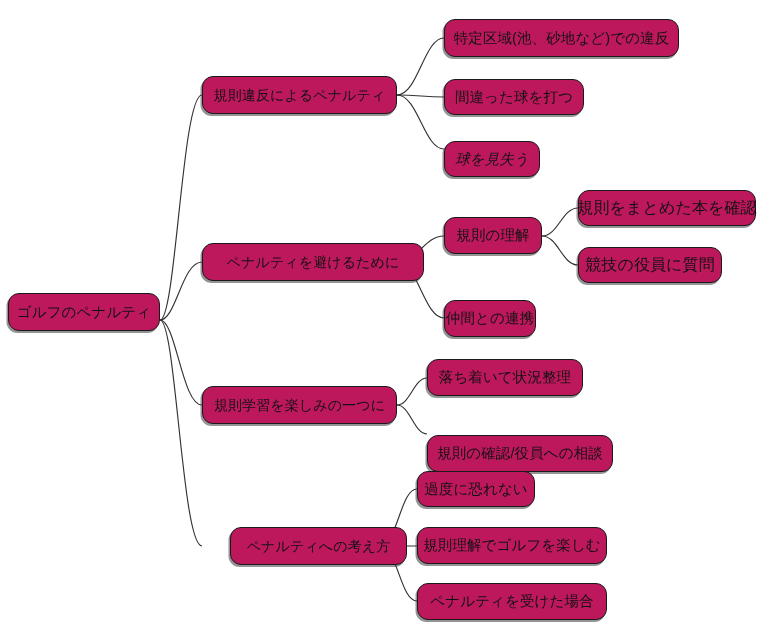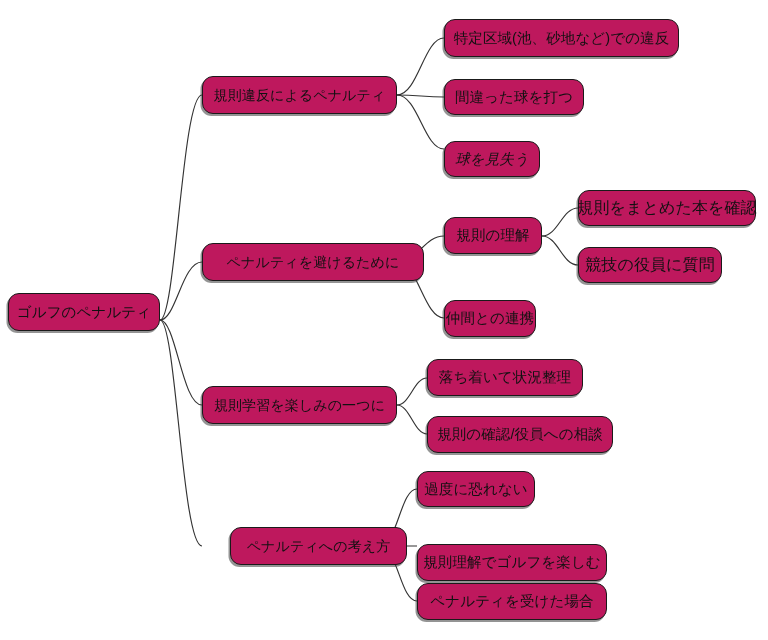--- a/index.html
+++ b/index.html
@@ -113,30 +113,30 @@
       </div>
       <div class="node node-l2" style="left: 444px; top: 300px; width: 92px; height: 37px;">
         <span class="node-label">仲間との連携</span>
       </div>
       <div class="node node-l1" style="left: 202px; top: 386px; width: 195px; height: 38px;">
         <span class="node-label">規則学習を楽しみの一つに</span>
       </div>
       <div class="node node-l2" style="left: 427px; top: 359px; width: 156px; height: 37px;">
         <span class="node-label">落ち着いて状況整理</span>
       </div>
-      <div class="node node-l2" style="left: 427px; top: 416px; width: 186px; height: 37px;">
+      <div class="node node-l2" style="left: 427px; top: 435px; width: 186px; height: 37px;">
         <span class="node-label">規則の確認/役員への相談</span>
       </div>
       <div class="node node-l1" style="left: 202px; top: 527px; width: 177px; height: 38px; margin-left: 28px;">
         <span class="node-label">ペナルティへの考え方</span>
       </div>
       <div class="node node-l2" style="left: 417px; top: 471px; width: 118px; height: 36px; text-align: right;">
         <span class="node-label">過度に恐れない</span>
       </div>
-      <div class="node node-l2" style="left: 417px; top: 544px; width: 190px; height: 37px;">
+      <div class="node node-l2" style="left: 417px; top: 527px; width: 190px; height: 37px;">
         <span class="node-label">規則理解でゴルフを楽しむ</span>
       </div>
       <div class="node node-l2" style="left: 417px; top: 583px; width: 190px; height: 37px;">
         <span class="node-label">ペナルティを受けた場合</span>
       </div>
     </div>
 
 </div>
 
 </body></html>

